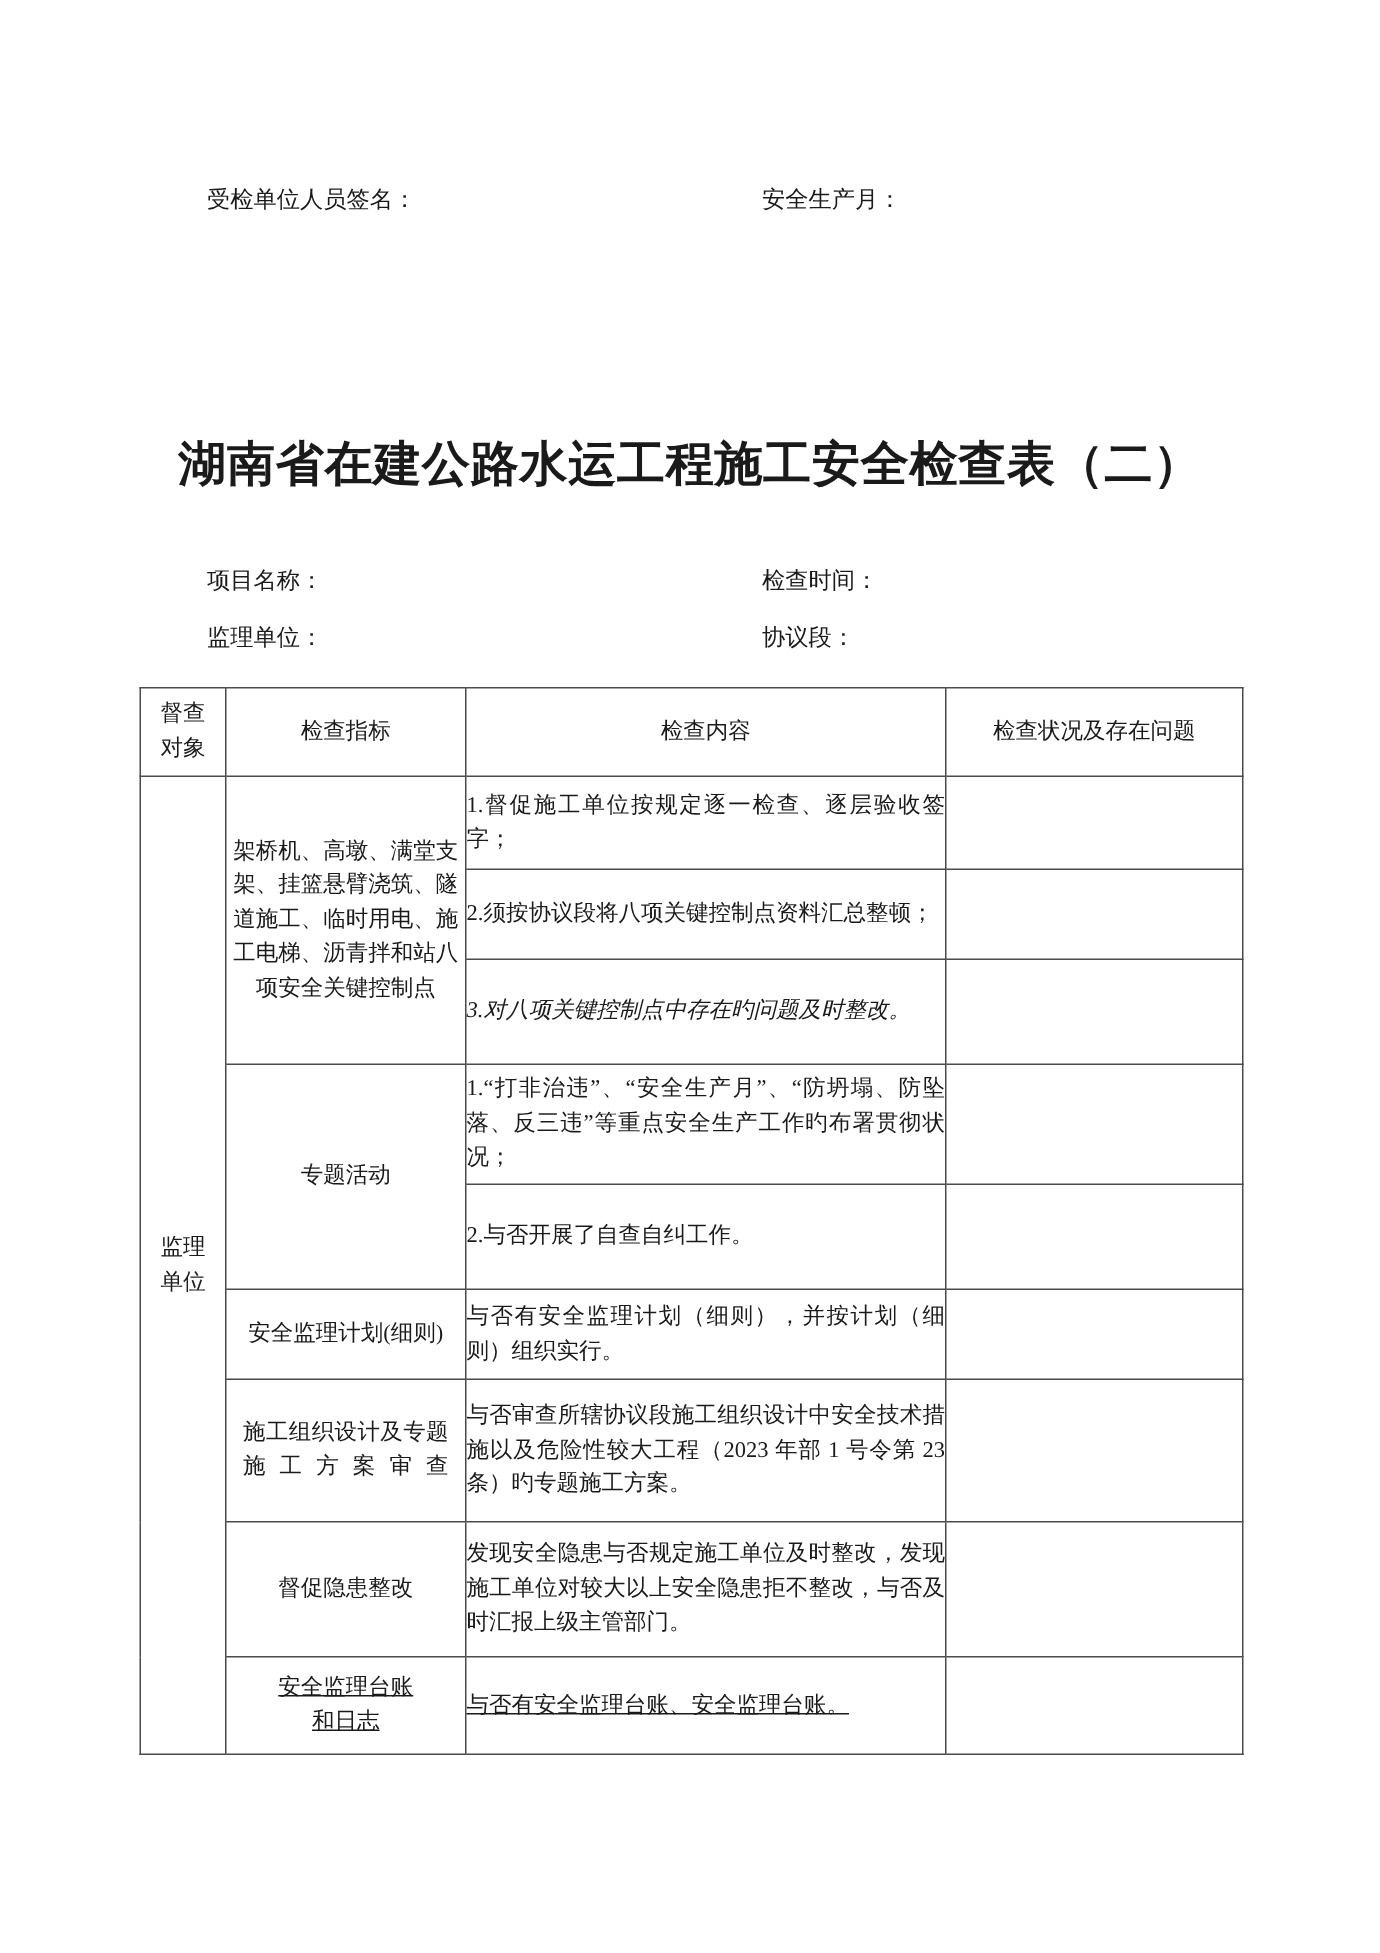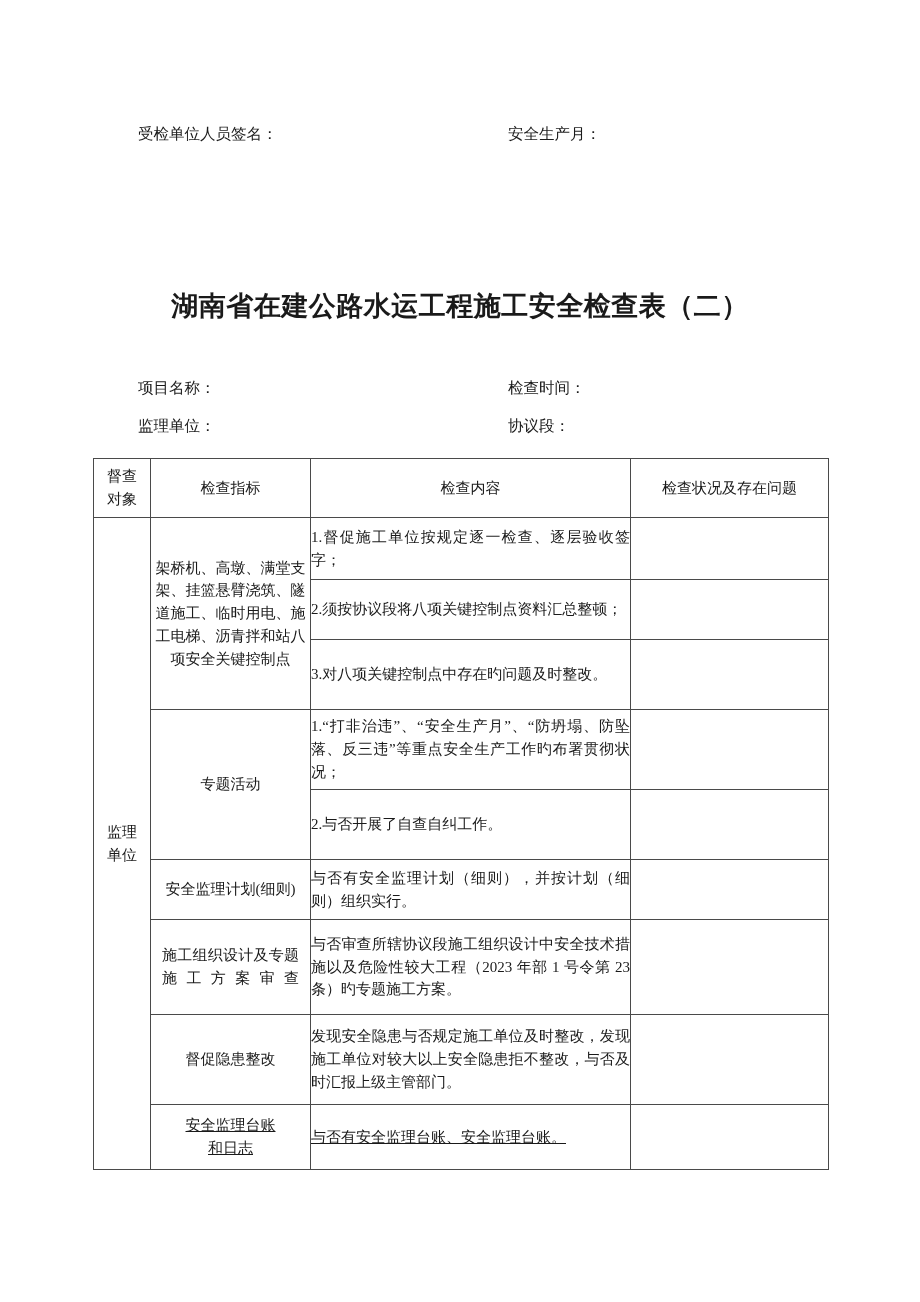--- a/index.html
+++ b/index.html
@@ -37,21 +37,21 @@
   .sig-row .sig-a { position: absolute; left: 0; top: 0; }
   .sig-row .sig-b { position: absolute; left: 370px; top: 0; }
 
   
   .doc-title {
     position: absolute;
     left: 0;
     top: 288px;
     width: 920px;
     text-align: center;
-    font-size: 27px;
+    font-size: 32px;
     font-weight: bold;
     letter-spacing: 0.5px;
     font-family: "Liberation Sans", "DejaVu Sans", sans-serif;
   }
 
   
   .meta {
     position: absolute;
     left: 138px;
     width: 700px;
@@ -127,21 +127,21 @@
   }
   .ind-cell.justify-ind {
     text-align: justify;
     text-align-last: justify;
     padding: 6px 11px;
   }
   .blank-cell { }
 
   .r-h1 { height: 62px; }
   .r-h2 { height: 60px; }
-  .r-h3 { height: 70px; }
+  .r-h3 { height: 70px; font-style: italic; }
   .r-h4 { height: 80px; }
   .r-h5 { height: 70px; }
   .r-h6 { height: 60px; }
   .r-h7 { height: 95px; }
   .r-h8 { height: 90px; }
   .r-h9 { height: 65px; text-decoration: underline; }
 </style>
 </head>
 <body>
 

